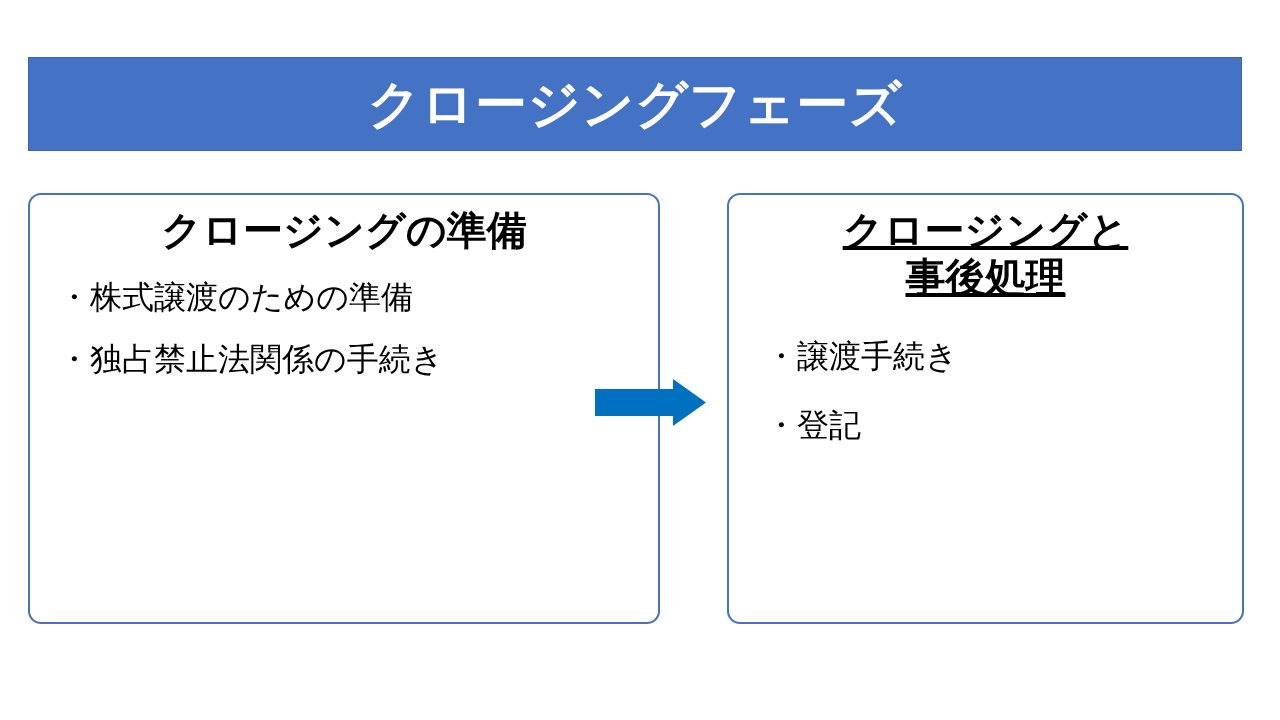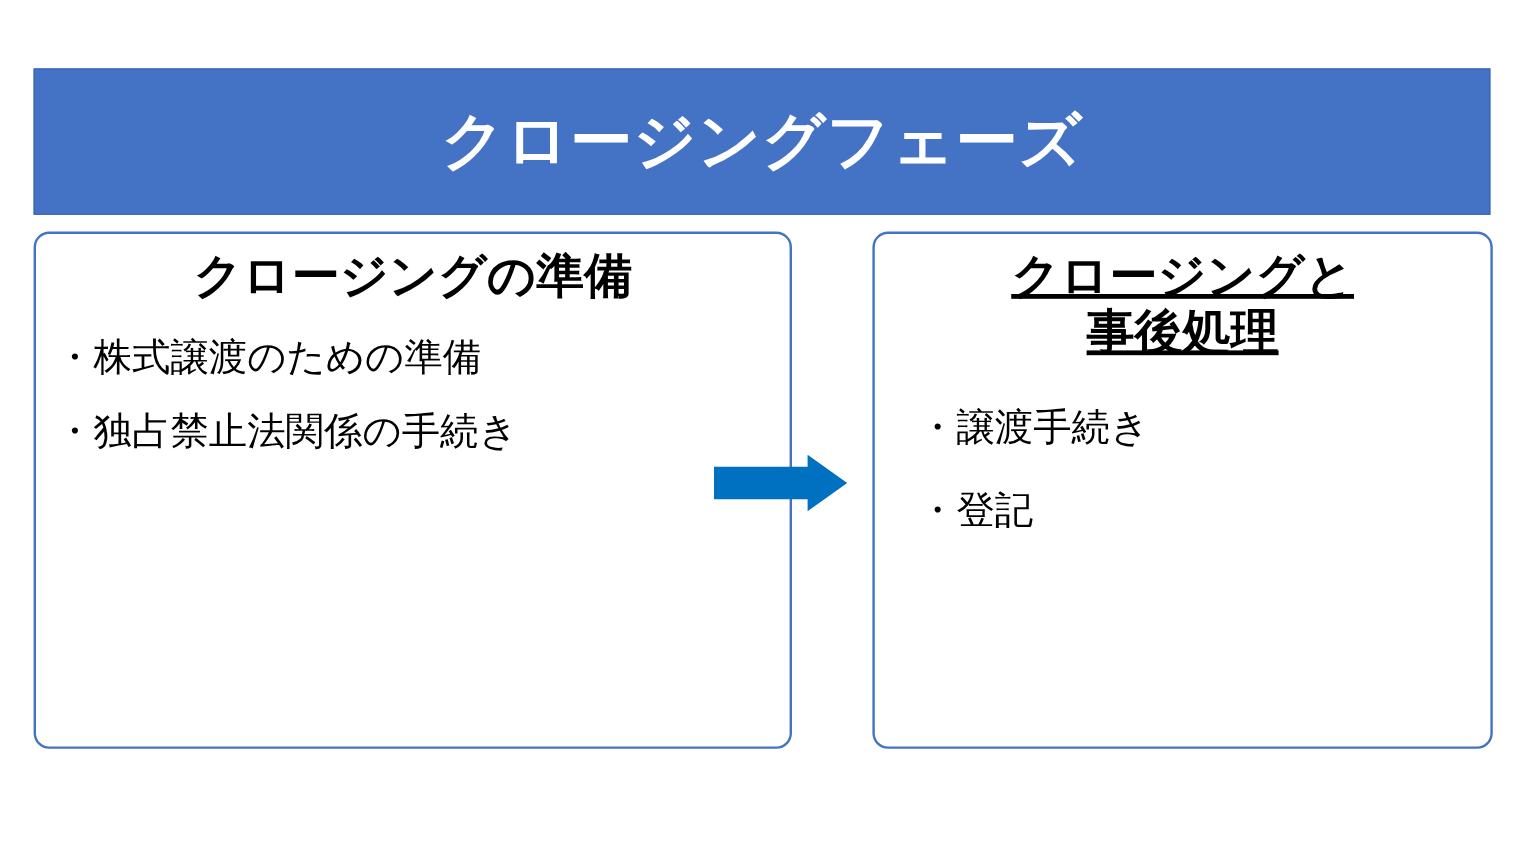--- a/index.html
+++ b/index.html
@@ -23,21 +23,21 @@
     height: 720px;
     background: #ffffff;
   }
 
   
   #title-banner {
     position: absolute;
     left: 28px;
     top: 57px;
     width: 1214px;
-    height: 122px;
+    height: 94px;
     background: #4472C4;
     border: 1px solid #3B64B0;
     box-sizing: border-box;
     display: flex;
     align-items: center;
     justify-content: center;
   }
   #title-banner .title-text {
     color: #ffffff;
     font-size: 52px;
@@ -87,21 +87,21 @@
     text-decoration: underline;
   }
 
   .bullet-list {
     list-style: none;
     margin: 0;
     padding: 0;
   }
   #left-box .bullet-list {
     margin-top: 22px;
-    padding-left: 16px;
+    padding-left: 28px;
   }
   #right-box .bullet-list {
     margin-top: 34px;
     padding-left: 36px;
   }
   .bullet-item {
     font-size: 32px;
     line-height: 1.32;
     color: #000000;
     margin-bottom: 20px;

